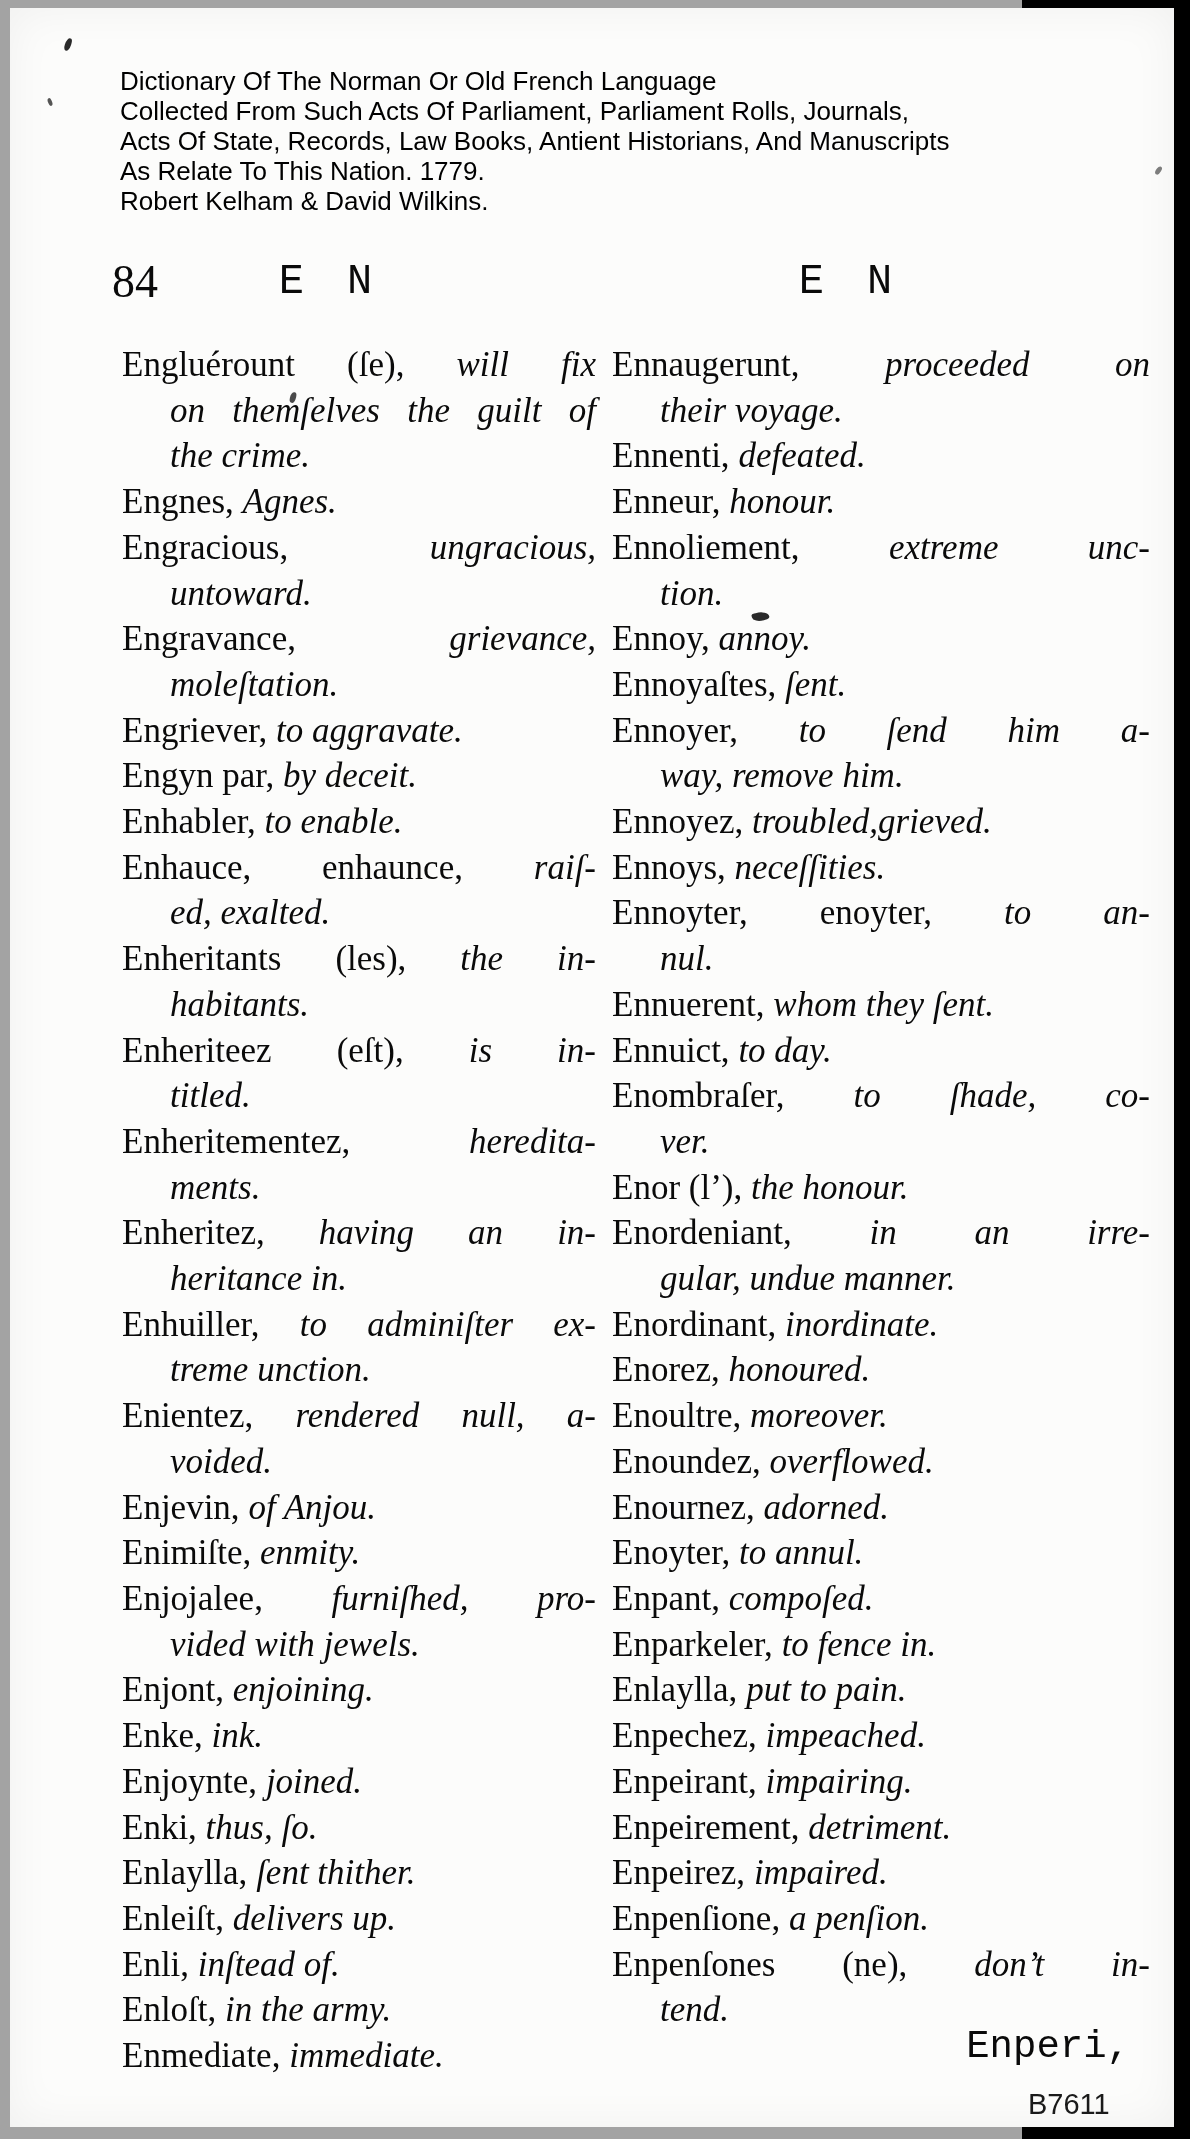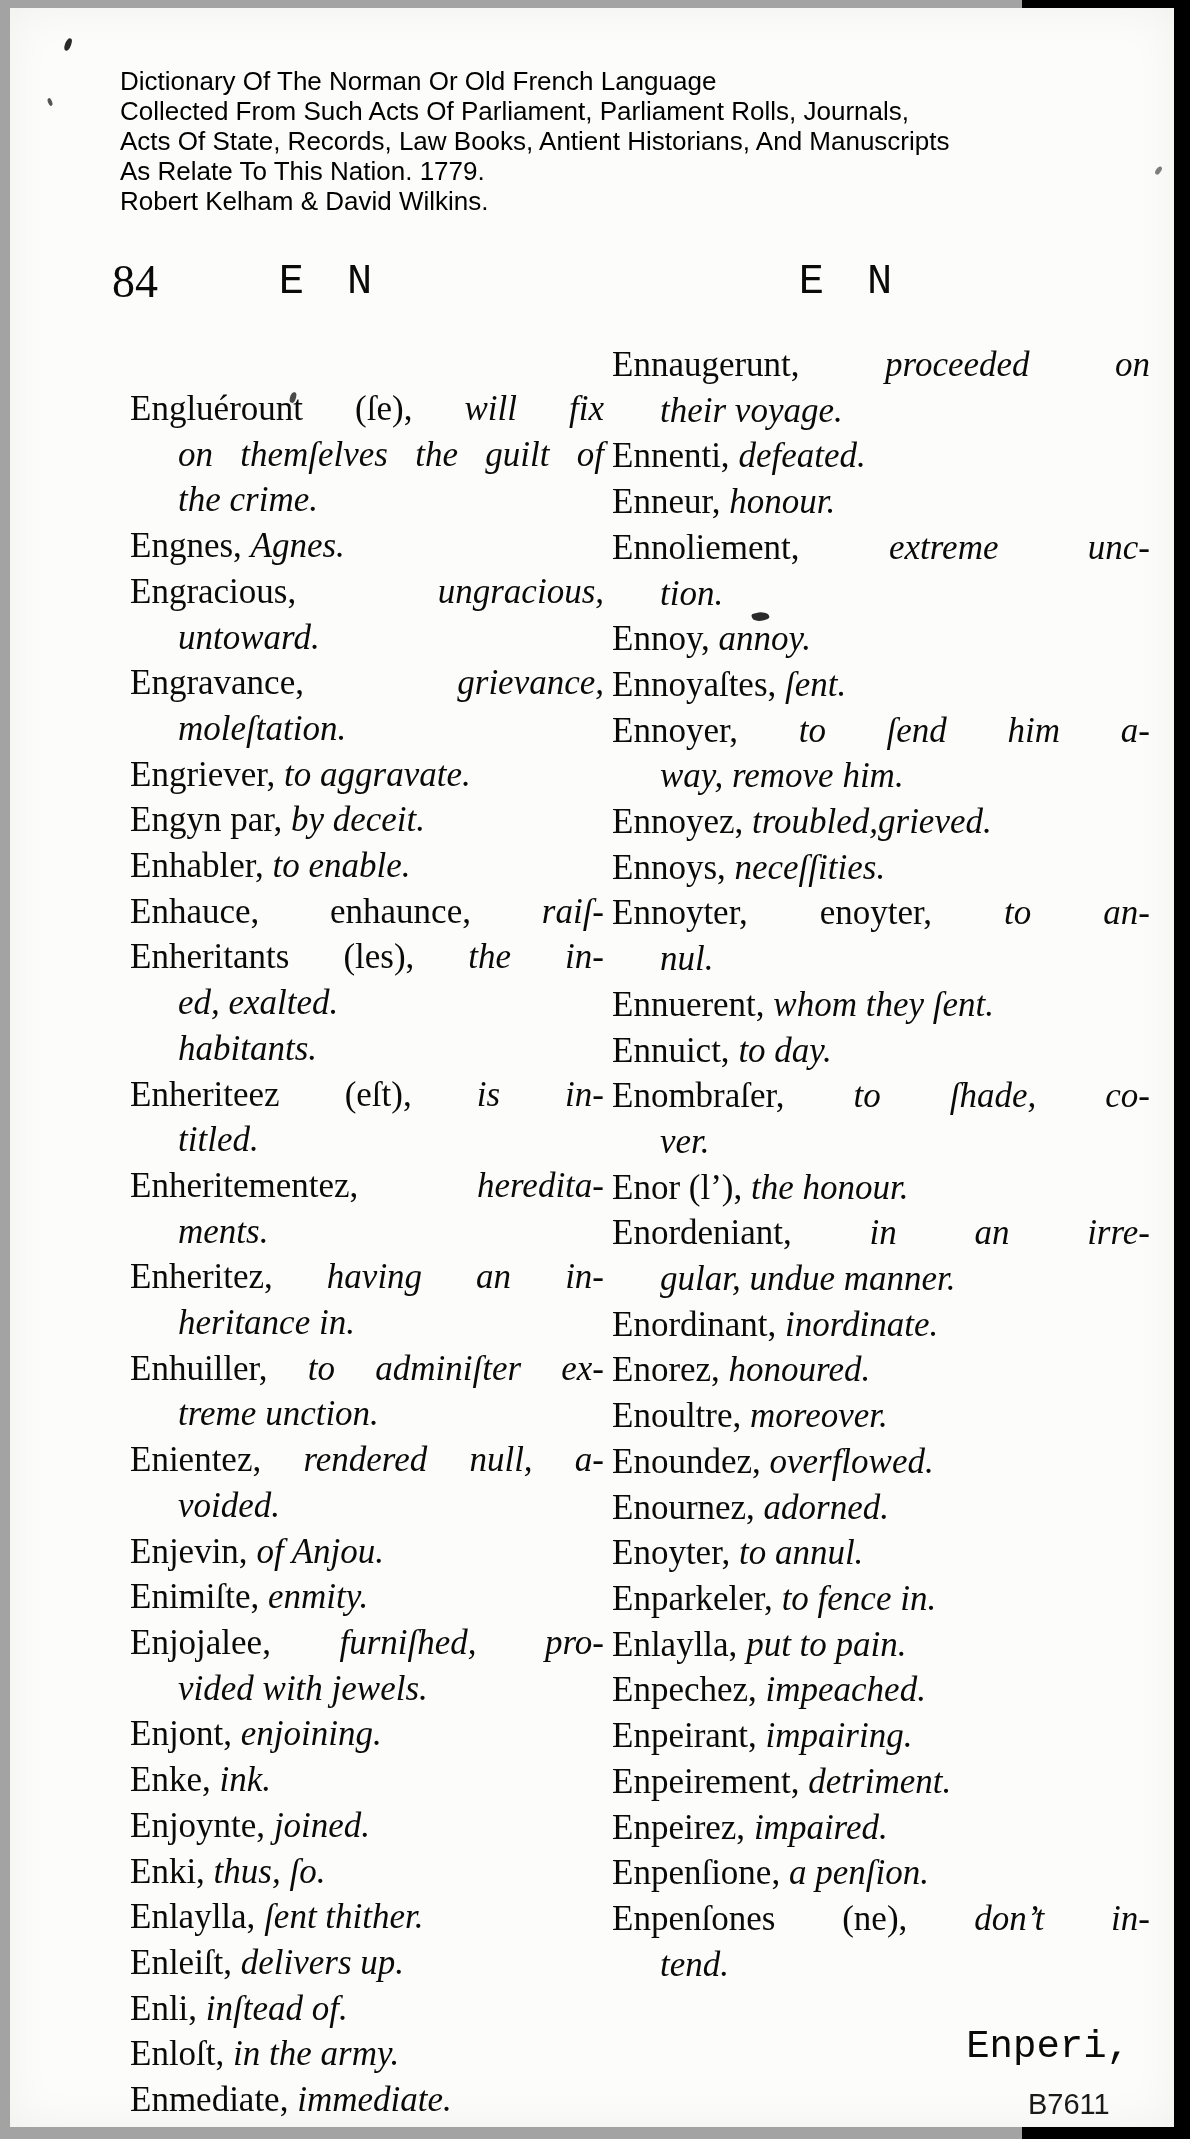--- a/index.html
+++ b/index.html
@@ -49,21 +49,21 @@
   #running-head-left  { left: 245px; }
   #running-head-right { left: 765px; }
   
   .dict-col {
     position: absolute; top: 334px;
     font-family: "Liberation Serif", "DejaVu Serif", serif;
     font-size: 35px;
     line-height: 45.7px;
     color: var(--ink, #0a0a0a);
   }
-  #col-left  { left: 120px; width: 474px; margin-top: 44px; }
+  #col-left  { left: 112px; width: 474px; }
   #col-right { left: 602px; width: 538px; }
   .line { text-align: justify; }
   .line.fill { text-align-last: justify; }
   .line.no-fill { text-align-last: left; }
   .line.cont { padding-left: 48px; }
   .line .rm { font-style: normal; }
   .line .it { font-style: italic; }
   #catchword {
     position: absolute; left: 602px; top: 2016px;
     width: 518px; text-align: right;
@@ -113,22 +113,22 @@
         <div class="line cont no-fill"><span class="it">the crime.</span></div>
         <div class="line no-fill"><span class="rm">Engnes,</span> <span class="it">Agnes.</span></div>
         <div class="line fill"><span class="rm">Engracious,</span> <span class="it">ungracious,</span></div>
         <div class="line cont no-fill"><span class="it">untoward.</span></div>
         <div class="line fill"><span class="rm">Engravance,</span> <span class="it">grievance,</span></div>
         <div class="line cont no-fill"><span class="it">moleſtation.</span></div>
         <div class="line no-fill"><span class="rm">Engriever,</span> <span class="it">to aggravate.</span></div>
         <div class="line no-fill"><span class="rm">Engyn par,</span> <span class="it">by deceit.</span></div>
         <div class="line no-fill"><span class="rm">Enhabler,</span> <span class="it">to enable.</span></div>
         <div class="line fill"><span class="rm">Enhauce, enhaunce,</span> <span class="it">raiſ-</span></div>
+        <div class="line cont no-fill"><span class="it">ed, exalted.</span></div>
         <div class="line fill"><span class="rm">Enheritants (les),</span> <span class="it">the in-</span></div>
-        <div class="line cont no-fill"><span class="it">ed, exalted.</span></div>
         <div class="line cont no-fill"><span class="it">habitants.</span></div>
         <div class="line fill"><span class="rm">Enheriteez (eſt),</span> <span class="it">is in-</span></div>
         <div class="line cont no-fill"><span class="it">titled.</span></div>
         <div class="line fill"><span class="rm">Enheritementez,</span> <span class="it">heredita-</span></div>
         <div class="line cont no-fill"><span class="it">ments.</span></div>
         <div class="line fill"><span class="rm">Enheritez,</span> <span class="it">having an in-</span></div>
         <div class="line cont no-fill"><span class="it">heritance in.</span></div>
         <div class="line fill"><span class="rm">Enhuiller,</span> <span class="it">to adminiſter ex-</span></div>
         <div class="line cont no-fill"><span class="it">treme unction.</span></div>
         <div class="line fill"><span class="rm">Enientez,</span> <span class="it">rendered null, a-</span></div>
@@ -168,20 +168,21 @@
         <div class="line cont no-fill"><span class="it">ver.</span></div>
         <div class="line no-fill"><span class="rm">Enor (l’),</span> <span class="it">the honour.</span></div>
         <div class="line fill"><span class="rm">Enordeniant,</span> <span class="it">in an irre-</span></div>
         <div class="line cont no-fill"><span class="it">gular, undue manner.</span></div>
         <div class="line no-fill"><span class="rm">Enordinant,</span> <span class="it">inordinate.</span></div>
         <div class="line no-fill"><span class="rm">Enorez,</span> <span class="it">honoured.</span></div>
         <div class="line no-fill"><span class="rm">Enoultre,</span> <span class="it">moreover.</span></div>
         <div class="line no-fill"><span class="rm">Enoundez,</span> <span class="it">overflowed.</span></div>
         <div class="line no-fill"><span class="rm">Enournez,</span> <span class="it">adorned.</span></div>
         <div class="line no-fill"><span class="rm">Enoyter,</span> <span class="it">to annul.</span></div>
+        <div class="line no-fill"><span class="rm">Enpant,</span> <span class="it">compoſed.</span></div>
         <div class="line no-fill"><span class="rm">Enparkeler,</span> <span class="it">to fence in.</span></div>
         <div class="line no-fill"><span class="rm">Enlaylla,</span> <span class="it">put to pain.</span></div>
         <div class="line no-fill"><span class="rm">Enpechez,</span> <span class="it">impeached.</span></div>
         <div class="line no-fill"><span class="rm">Enpeirant,</span> <span class="it">impairing.</span></div>
         <div class="line no-fill"><span class="rm">Enpeirement,</span> <span class="it">detriment.</span></div>
         <div class="line no-fill"><span class="rm">Enpeirez,</span> <span class="it">impaired.</span></div>
         <div class="line no-fill"><span class="rm">Enpenſione,</span> <span class="it">a penſion.</span></div>
         <div class="line fill"><span class="rm">Enpenſones (ne),</span> <span class="it">don’t in-</span></div>
         <div class="line cont no-fill"><span class="it">tend.</span></div>
       </div>

